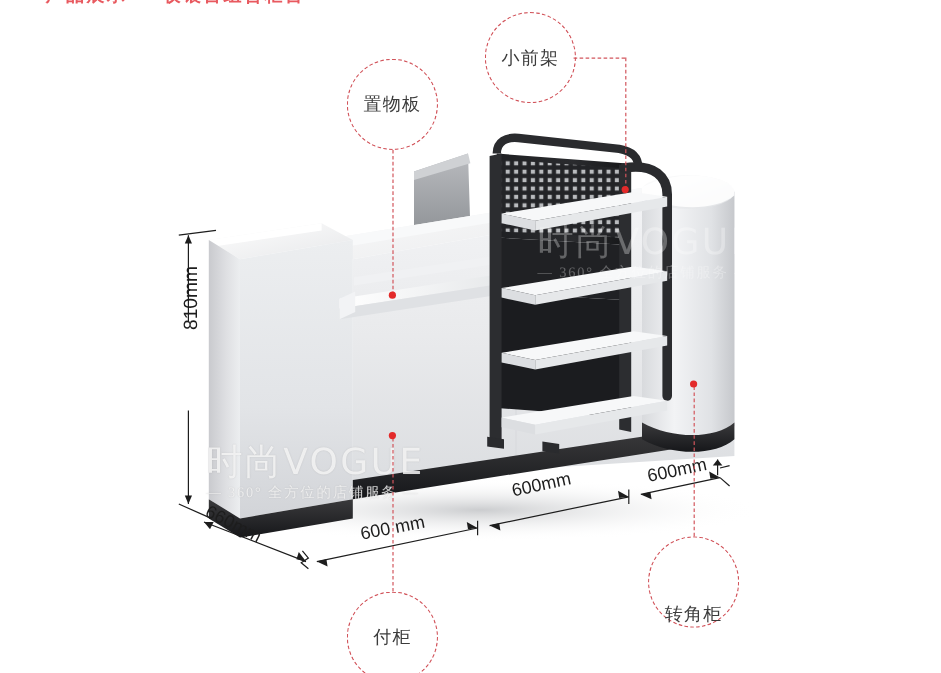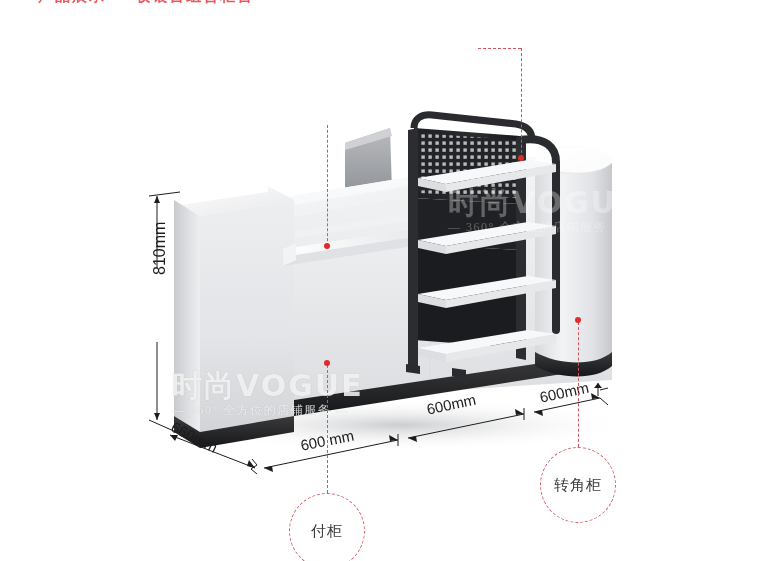--- a/index.html
+++ b/index.html
@@ -88,21 +88,21 @@
     transform-origin:left top;
   }
 
   
   .wm{
     pointer-events:none;
     user-select:none;
     white-space:nowrap;
   }
   .wm .wm-main{
-    font-size:30px;font-weight:bold;letter-spacing:2px;
+    font-size:30px;font-weight:normal;letter-spacing:2px;
     font-family:"DejaVu Sans","Liberation Sans",sans-serif;
     line-height:1;
   }
   .wm .wm-sub{
     font-size:12px;letter-spacing:1.5px;
     font-family:Liberation Serif, serif;
     margin-top:3px;line-height:1;
   }
   #wm-left{left:172px;top:371px;color:rgba(255,255,255,0.75);
            text-shadow:0 0 1px rgba(120,120,120,0.35);}
@@ -294,32 +294,38 @@
 
   <div class="abs wm" id="wm-left">
     <div class="wm-main">时尚VOGUE</div>
     <div class="wm-sub">— 360° 全方位的店铺服务 —</div>
   </div>
   <div class="abs wm" id="wm-right">
     <div class="wm-main">时尚VOGUE</div>
     <div class="wm-sub">— 360° 全方位的店铺服务 —</div>
   </div>
 
+  <div class="abs callout" style="left:289px;top:49px;">
+    <span>置物板</span>
+  </div>
   <div class="abs lead-v" style="left:327px;top:125px;height:121px;"></div>
   <div class="abs dot" style="left:324px;top:243px;"></div>
 
+  <div class="abs callout" style="left:404px;top:10px;">
+    <span>小前架</span>
+  </div>
   <div class="abs lead-h" style="left:478px;top:48px;width:43px;"></div>
   <div class="abs lead-v" style="left:521px;top:48px;height:110px;"></div>
   <div class="abs dot" style="left:518px;top:155px;"></div>
 
   <div class="abs callout" style="left:289px;top:493px;">
     <span>付柜</span>
   </div>
   <div class="abs lead-v" style="left:327px;top:365px;height:128px;"></div>
   <div class="abs dot" style="left:324px;top:360px;"></div>
 
-  <div class="abs callout" style="left:540px;top:447px;">
+  <div class="abs callout" style="left:540px;top:447px;align-items:flex-end;">
     <span>转角柜</span>
   </div>
   <div class="abs lead-v" style="left:578px;top:322px;height:125px;"></div>
   <div class="abs dot" style="left:575px;top:317px;"></div>
 
 </div>
 
 </body></html>

